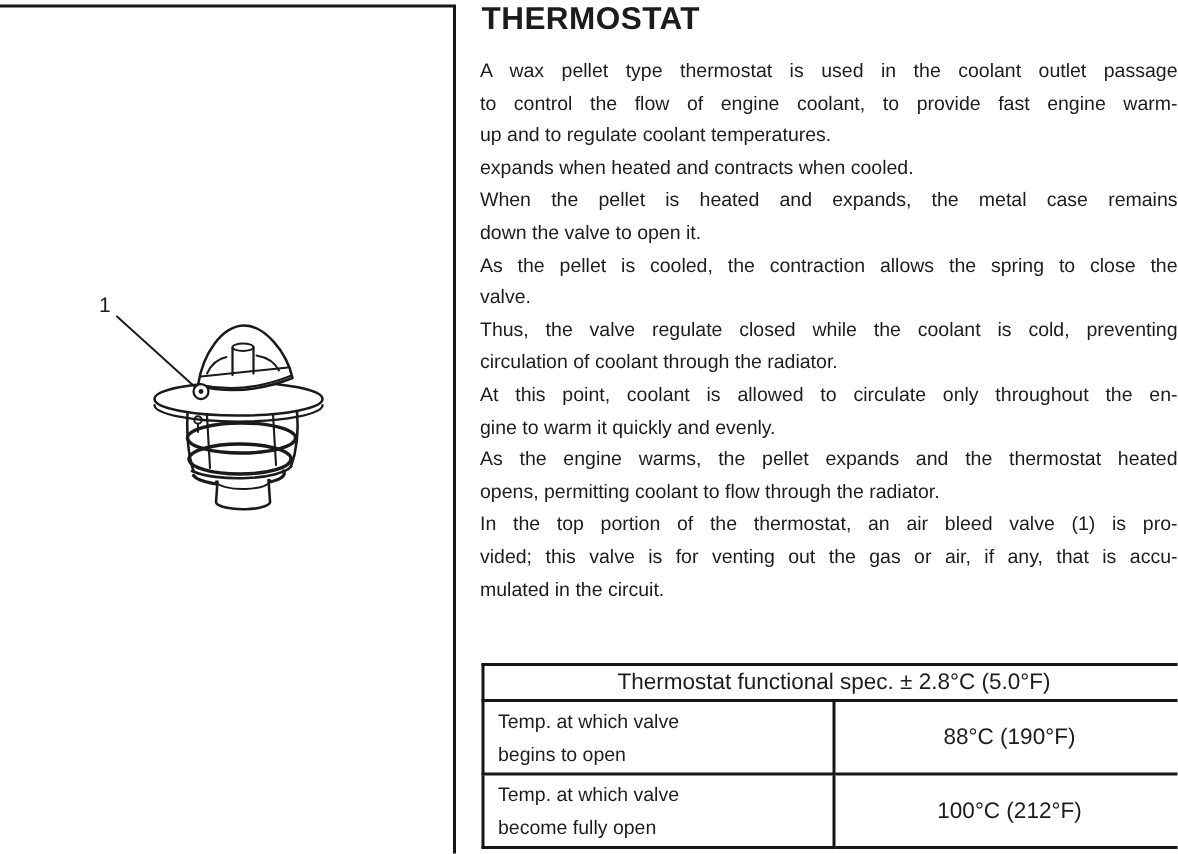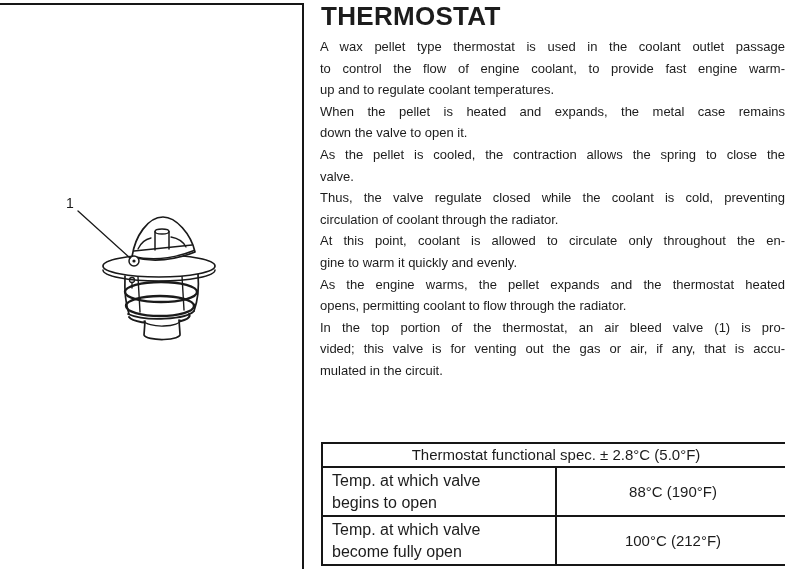--- a/index.html
+++ b/index.html
@@ -16,21 +16,21 @@
     width:308px;height:590px;
     border:2px solid #161616;
     box-sizing:border-box;
     background:#ffffff;
   }
   .thermo{position:absolute;left:58px;top:188px;}
 
   
   .page-title{
     position:absolute;left:321px;top:1px;margin:0;
-    font-size:26px;font-weight:bold;letter-spacing:.3px;
+    font-size:21px;font-weight:bold;letter-spacing:.3px;
     white-space:nowrap;
   }
   .paras{position:absolute;left:320px;top:36px;width:465px;}
   .ln{
     font-size:13px;line-height:21.6px;height:21.6px;
     text-align:justify;text-align-last:justify;
     white-space:nowrap;overflow:visible;
   }
   .ln.end{text-align-last:left;}
 
@@ -39,21 +39,21 @@
     position:absolute;left:321px;top:442px;
     width:470px;border-collapse:collapse;table-layout:fixed;
   }
   .spec td{border:2px solid #161616;vertical-align:middle;box-sizing:border-box;}
   .spec td.hd{
     height:24px;text-align:center;
     font-size:15px;padding:1px 4px 2px 4px;white-space:nowrap;
   }
   .spec td.lbl{
     width:234px;height:45px;
-    font-size:16px;line-height:21.5px;
+    font-size:13px;line-height:21.5px;
     padding:2px 6px 2px 9px;
   }
   .spec td.val{
     height:45px;text-align:center;font-size:15px;white-space:nowrap;
   }
 </style>
 </head>
 <body>
 
 <div class="figure-frame"></div>
@@ -104,20 +104,21 @@
   <text x="8" y="20" font-size="14" fill="#1a1a1a">1</text>
 </svg>
 
 <h1 class="page-title">THERMOSTAT</h1>
 
 <div class="paras">
   <div class="ln">A wax pellet type thermostat is used in the coolant outlet passage</div>
   <div class="ln">to control the flow of engine coolant, to provide fast engine warm-</div>
   <div class="ln end">up and to regulate coolant temperatures.</div>
 
+  <div class="ln end">expands when heated and contracts when cooled.</div>
 
   <div class="ln">When the pellet is heated and expands, the metal case remains</div>
   <div class="ln end">down the valve to open it.</div>
 
   <div class="ln">As the pellet is cooled, the contraction allows the spring to close the</div>
   <div class="ln end">valve.</div>
 
   <div class="ln">Thus, the valve regulate closed while the coolant is cold, preventing</div>
   <div class="ln end">circulation of coolant through the radiator.</div>
 

